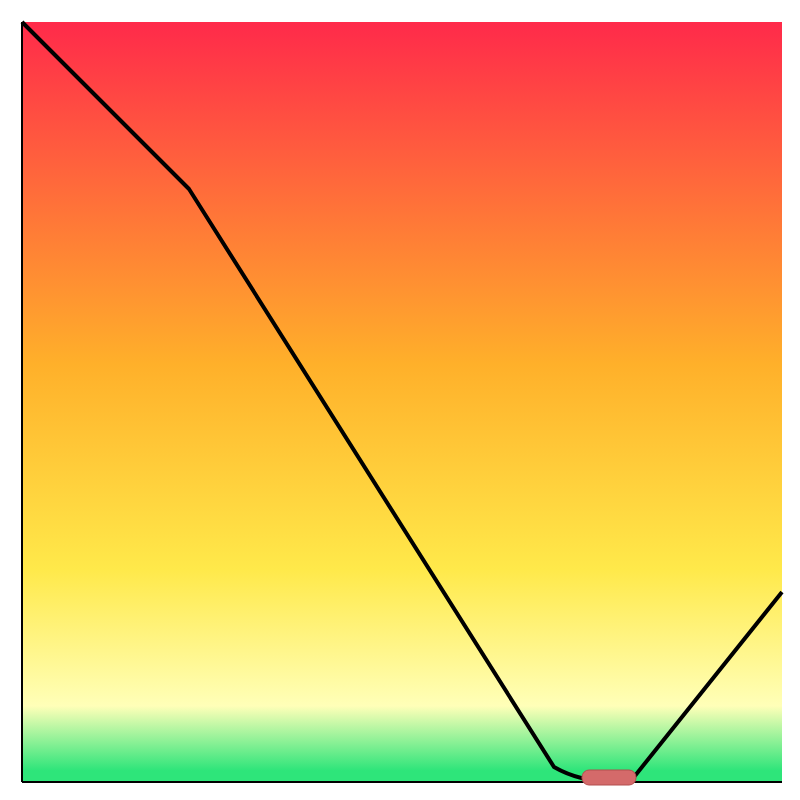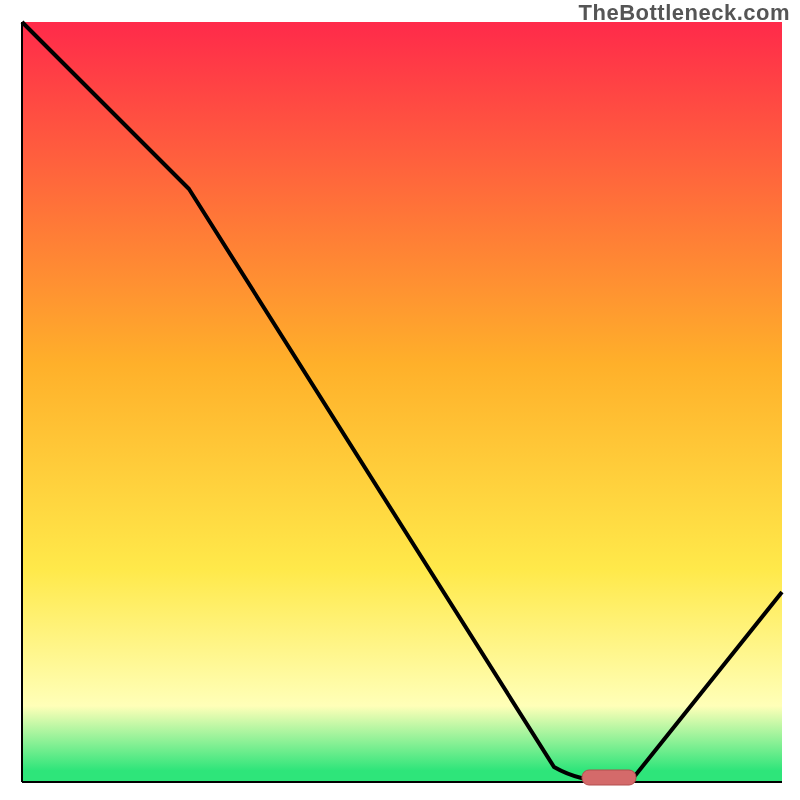--- a/index.html
+++ b/index.html
@@ -35,14 +35,13 @@
     <path d="M 22 22
              L 189 189
              L 554 767
              Q 580 782 615 782
              L 630 782
              L 782 592" fill="none" stroke="#000" stroke-width="4" stroke-linejoin="round"></path>
 
     <rect x="582" y="770" width="54" height="15" rx="7" ry="7" fill="#d46a6a" stroke="#b34e4e" stroke-width="1"></rect>
   </svg>
 
-  <div class="attribution">TheBottleneck.com</div>
 </div>
 
 </body></html>

